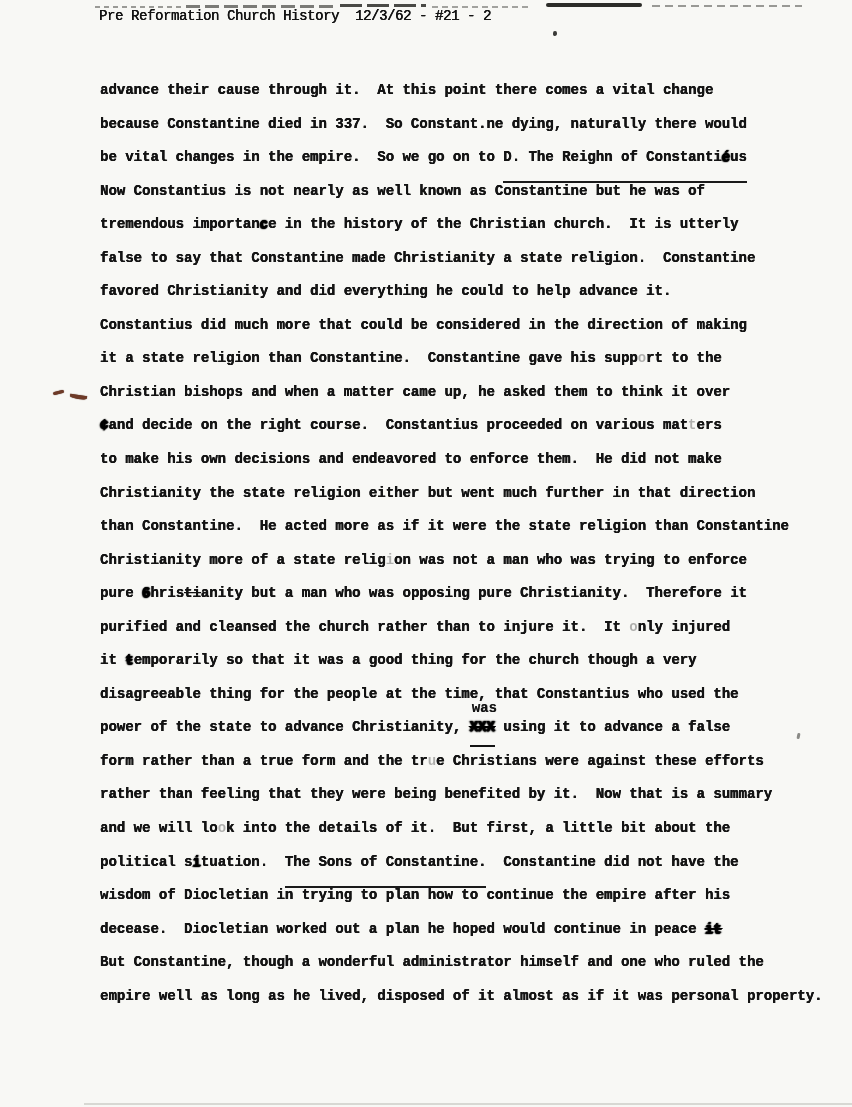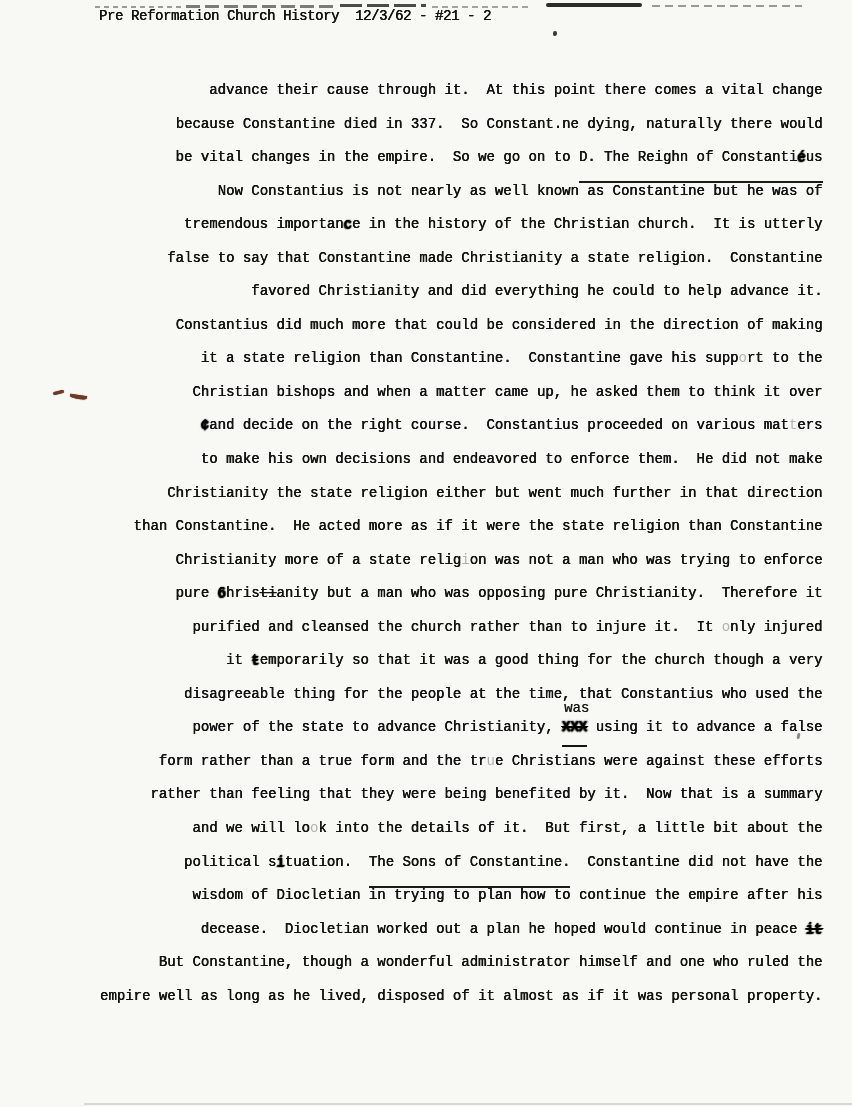--- a/index.html
+++ b/index.html
@@ -1,25 +1,25 @@
 <!DOCTYPE html>
 <html><head>
 <meta charset="utf-8">
 <style>
   html,body{margin:0;padding:0;background:#e9e9e6;}
   .page{
     position:relative;width:852px;height:1107px;background:#f8f8f5;overflow:hidden;
     font-family:"Liberation Mono","DejaVu Sans Mono",monospace;color:#141414;
   }
-  .tw{ text-shadow:0.35px 0.35px 0.5px rgba(10,10,10,0.75), 0 0 0.45px rgba(0,0,0,0.9);text-align:right; }
+  .tw{ text-shadow:0.35px 0.35px 0.5px rgba(10,10,10,0.75), 0 0 0.45px rgba(0,0,0,0.9); }
   .header{
     position:absolute;left:99px;top:8px;font-size:14px;letter-spacing:-0.4px;white-space:pre;
   }
   .docbody{
-    position:absolute;left:100px;top:74px;font-size:14px;line-height:33.55px;
+    position:absolute;left:100px;top:74px;font-size:14px;line-height:33.55px;font-weight:bold;
   }
   .line{white-space:pre;height:33.55px;}
   .underline{border-bottom:2px solid #1a1a1a;padding-bottom:16px;}
   .faint{color:rgba(20,20,20,0.32);text-shadow:none;}
   .blot{color:#000;text-shadow:0 0 1px #000, 0.9px 0 1.2px #000, -0.9px 0.5px 1.2px #000, 0 0.9px 1px #000;}
   .struck{text-decoration:line-through;}
   .xout{text-decoration:line-through;border-bottom:2px solid #141414;color:#000;
         text-shadow:0 0 1.4px #000, 1px 0 1.4px #000, -1px 0 1.4px #000, 0 1px 1.4px #000;}
   .rel{position:relative;display:inline-block;}
   .above{position:absolute;left:2px;top:-19px;color:#141414;text-decoration:none;border:none;

